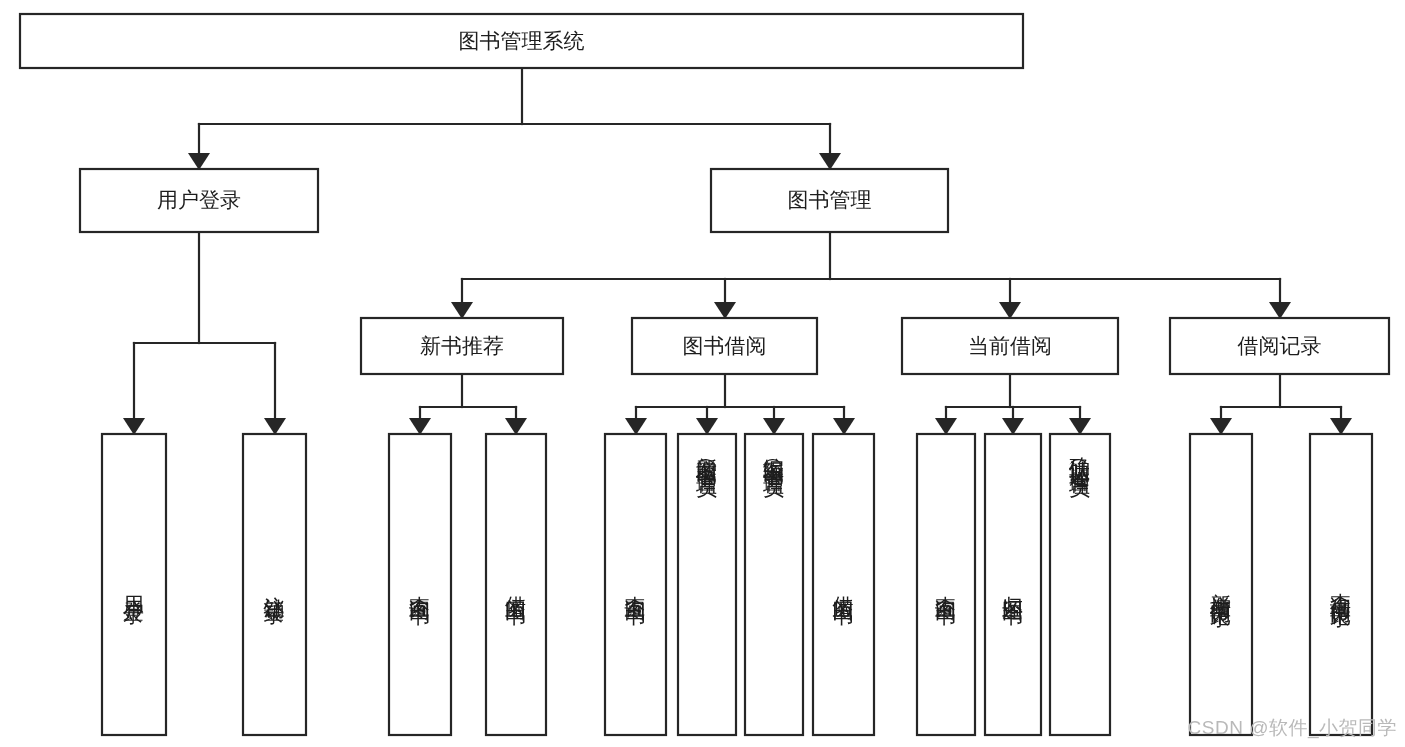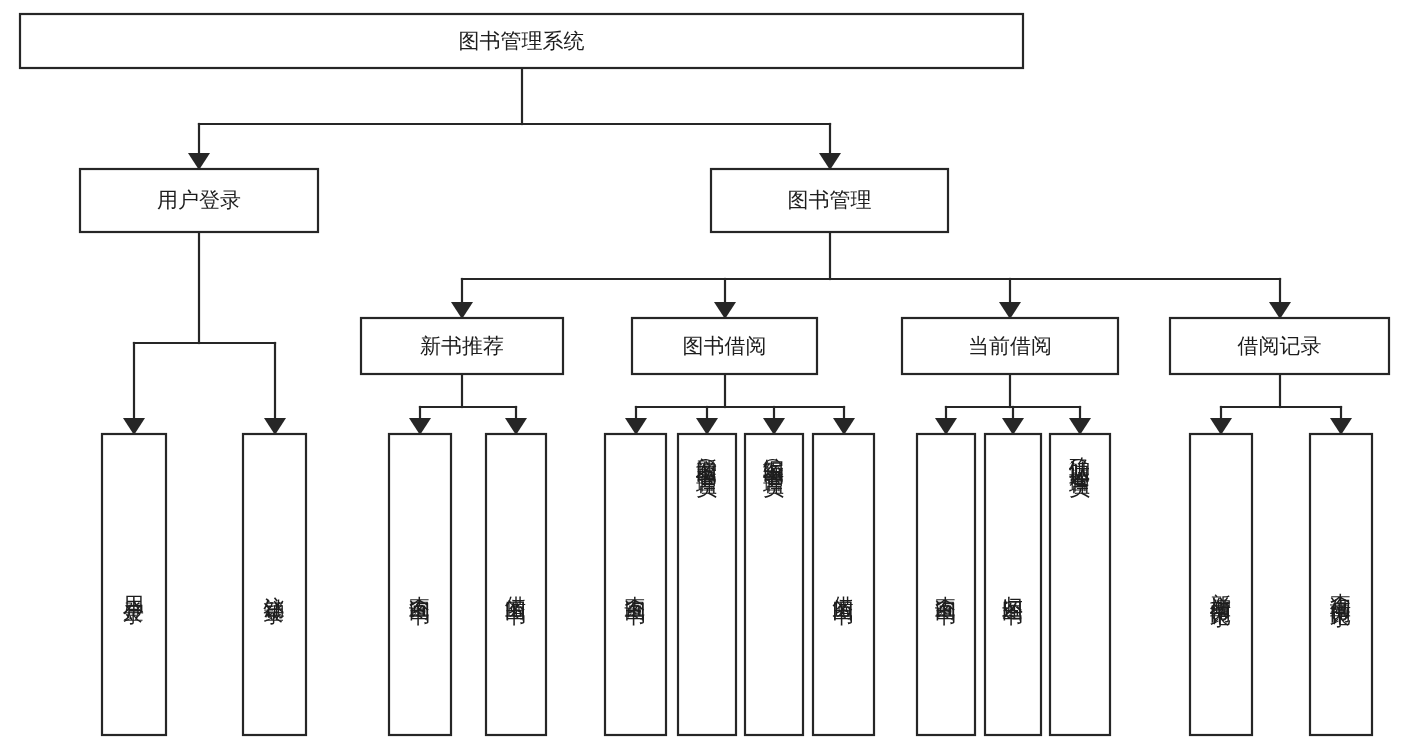--- a/index.html
+++ b/index.html
@@ -258,13 +258,14 @@
         <span class="vlabel">确认归还（管理员）</span>
       </div>
       <div class="vlabel-wrap" style="left: 1190px; top: 440px; width: 62px; height: 289px; align-items: center;">
         <span class="vlabel">新增借阅记录</span>
       </div>
       <div class="vlabel-wrap" style="left: 1310px; top: 440px; width: 62px; height: 289px; align-items: center;">
         <span class="vlabel">查询借阅记录</span>
       </div>
     </div>
 
+  <div class="watermark">CSDN @软件_小贺同学</div>
 </div>
 
 </body></html>

